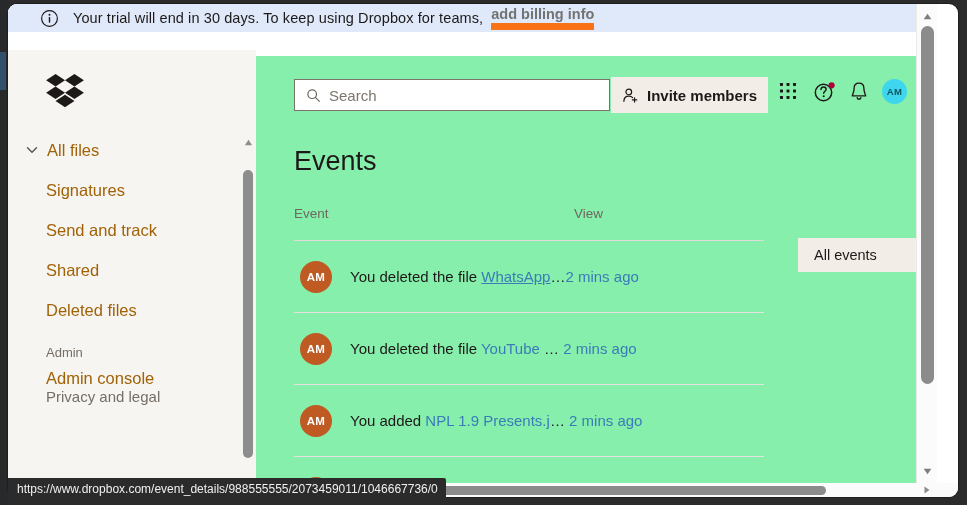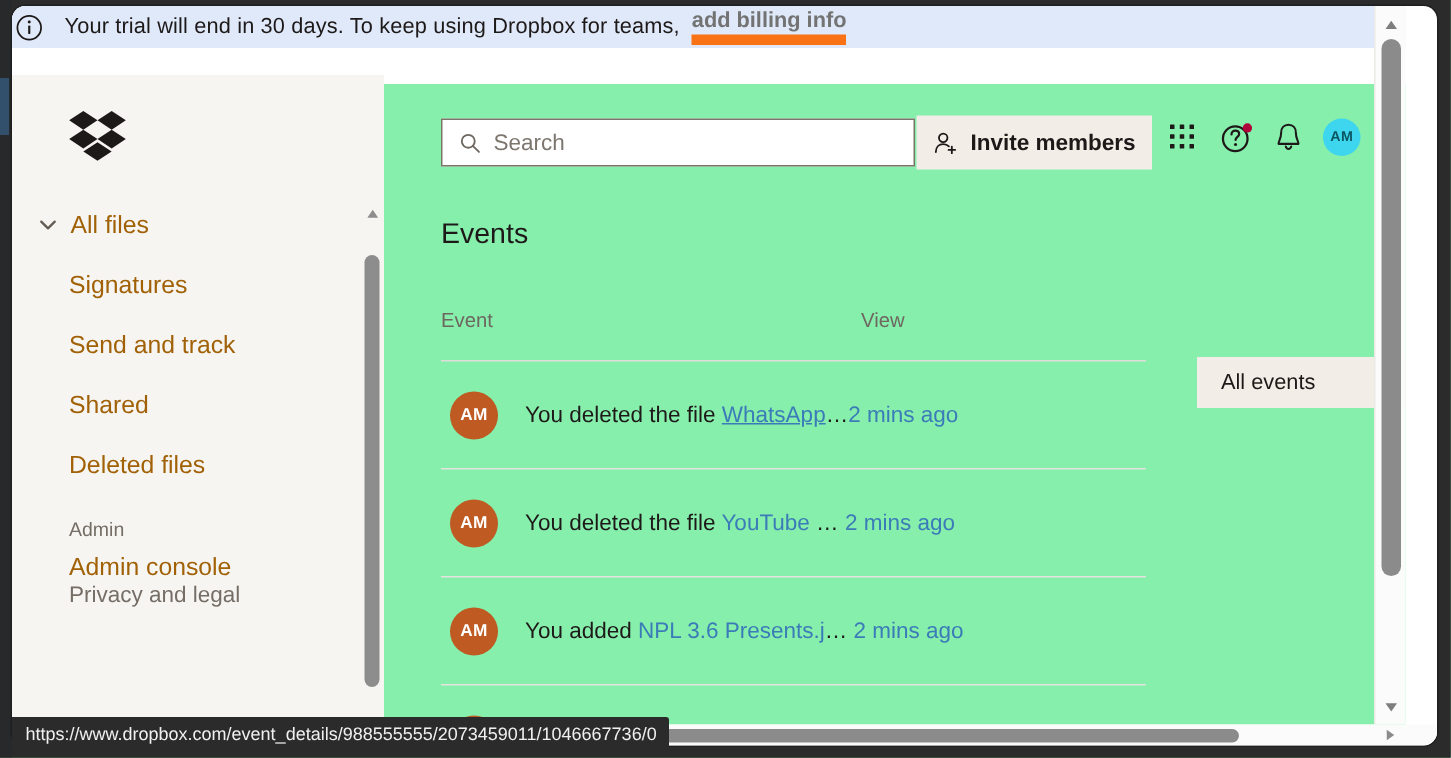--- a/index.html
+++ b/index.html
@@ -25,21 +25,21 @@
     box-shadow: 0 0 0 1px #1d1f20;
   }
 
   
   #page { position: absolute; left: 0; top: 0; width: 929px; height: 479px; background:#ffffff; overflow: hidden; }
 
   
   #banner {
     position: absolute; left: 0; top: 0; width: 929px; height: 28px;
     background: #dfe9f9;
-    display: flex; align-items: center; padding-left: 2px;
+    display: flex; align-items: center; padding-left: 32px;
   }
   #banner .info-ic { width: 19px; height: 19px; flex: 0 0 19px; margin-right: 14px; }
   #banner .btxt { font-size: 14.5px; color: #1e1919; letter-spacing: .1px; white-space: nowrap; }
   #banner .blink {
     font-size: 14.5px; color: #737373; font-weight: 700;
     margin-left: 8px; border-bottom: 7px solid #f97316; padding-bottom: 1px;
     cursor: pointer; white-space: nowrap;
   }
 
   
@@ -92,21 +92,21 @@
   #apps-icon { left: 522px; width: 20px; height: 20px; }
   #help-icon { left: 557px; width: 22px; height: 22px; top: 24px; }
   #bell-icon { left: 593px; width: 20px; height: 22px; top: 24px; }
   #avatar-top {
     position: absolute; left: 626px; top: 23px; width: 25px; height: 25px; border-radius: 50%;
     background: #3ed6ee; color: #0b5561; font-size: 9.5px; font-weight: 700;
     display: flex; align-items: center; justify-content: center; letter-spacing: .3px; cursor: pointer;
   }
 
   
-  #events-title { position: absolute; left: 38px; top: 90px; font-size: 19px; color: #1e1919; font-weight: 400; }
+  #events-title { position: absolute; left: 38px; top: 90px; font-size: 27px; color: #1e1919; font-weight: 400; }
   #tbl { position: absolute; left: 38px; top: 150px; width: 470px; }
   #tbl-head { display: flex; height: 34px; align-items: flex-start; }
   #tbl-head .th { font-size: 13.5px; color: #6e6760; }
   #tbl-head .th-event { width: 280px; }
   #tbl-row-sep { height: 1px; background: #e0ddd9; width: 470px; }
   .ev-row { height: 72px; display: flex; align-items: center; border-bottom: 1px solid #e6e3df; }
   .ev-av {
     width: 32px; height: 32px; border-radius: 50%; background: #bf5a22; flex: 0 0 32px;
     color: #fff; font-size: 11.5px; font-weight: 700; letter-spacing: .3px;
     display: flex; align-items: center; justify-content: center; margin-left: 6px;
@@ -298,21 +298,21 @@
             <span class="ev-txt"><span>You deleted the file </span><span class="lnk hov">WhatsApp</span><span>…</span><span></span><span class="ev-time">2 mins ago</span></span>
           </div>
 
           <div class="ev-row">
             <span class="ev-av">AM</span>
             <span class="ev-txt"><span>You deleted the file </span><span class="lnk">YouTube </span><span>…</span><span>  </span><span class="ev-time">2 mins ago</span></span>
           </div>
 
           <div class="ev-row">
             <span class="ev-av">AM</span>
-            <span class="ev-txt"><span>You added </span><span class="lnk">NPL 3.6 Presents.j</span><span>…</span><span>  </span><span class="ev-time">2 mins ago</span></span>
+            <span class="ev-txt"><span>You added </span><span class="lnk">NPL 1.9 Presents.j</span><span>…</span><span>  </span><span class="ev-time">2 mins ago</span></span>
           </div>
 
           <div class="ev-row">
             <span class="ev-av">AM</span>
             <span class="ev-txt"><span>You added the file </span><span class="lnk">View Your Y</span><span>…</span><span></span><span class="ev-time">2 mins ago</span></span>
           </div>
         </div>
 
         <div id="filters">
           <div class="filter-chip">All events</div>

